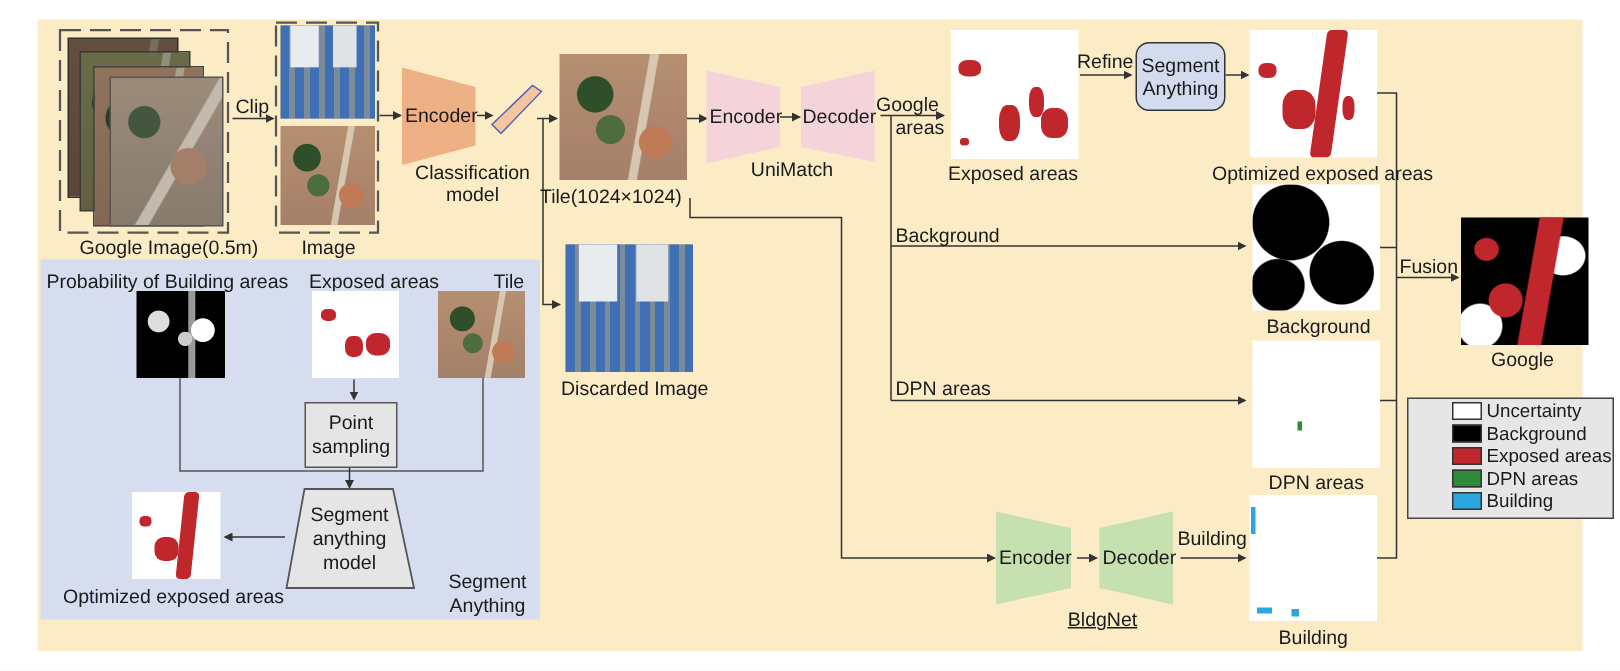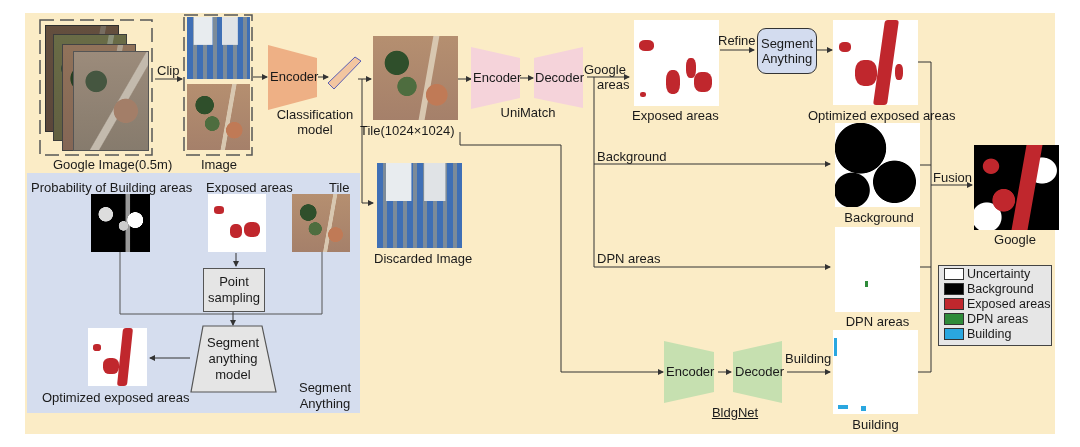--- a/index.html
+++ b/index.html
@@ -22,21 +22,21 @@
       radial-gradient(circle at 75% 70%, #c07a56 0 12%, transparent 13%),
       linear-gradient(100deg, transparent 60%, #d8c7b0 61% 66%, transparent 67%),
       linear-gradient(180deg, #b58f70, #a5806a); }
   .sat-urban { background:
       linear-gradient(90deg, transparent 10%, #e8ecef 11% 40%, transparent 41% 55%, #e0e3e6 56% 80%, transparent 81%),
       repeating-linear-gradient(90deg, #3f6fb5 0 6px, #7c8b99 6px 10px);
       background-size: 100% 45%, 100% 100%; background-repeat:no-repeat; background-color:#8a8f8e; }
   .mask-white { background:#ffffff; }
   .blob { position:absolute; background:#c0272d; border-radius:40%; }
   .stack-card { position:absolute; border:1px solid #555; }
-  .legend { position:absolute; left:938px; top:265px; width:112px; height:79px; background:#e6e6e6; border:1px solid #444; }
+  .legend { position:absolute; left:938px; top:265px; width:112px; height:79px; background:#e6e6e6; border:1px solid #444;padding-left:24px; }
   .legend-row { display:flex; align-items:center; height:15px; padding-left:5px; font-size:12.5px; }
   .sw { width:18px; height:10px; border:1px solid #333; margin-right:3px; }
   .box-sam { position:absolute; left:757px; top:28px; width:58px; height:44px; background:#d3dcef; border:1px solid #333; border-radius:9px; font-size:13px; text-align:center; line-height:15px; display:flex; align-items:center; justify-content:center; }
   .box-point { position:absolute; left:203px; top:268px; width:60px; height:42px; background:#e5e5e5; border:1.5px solid #555; font-size:13px; text-align:center; line-height:16px; display:flex; align-items:center; justify-content:center; }
 </style>
 </head>
 <body>
 
 <div class="panel"></div>
 <div class="sam-panel"></div>

